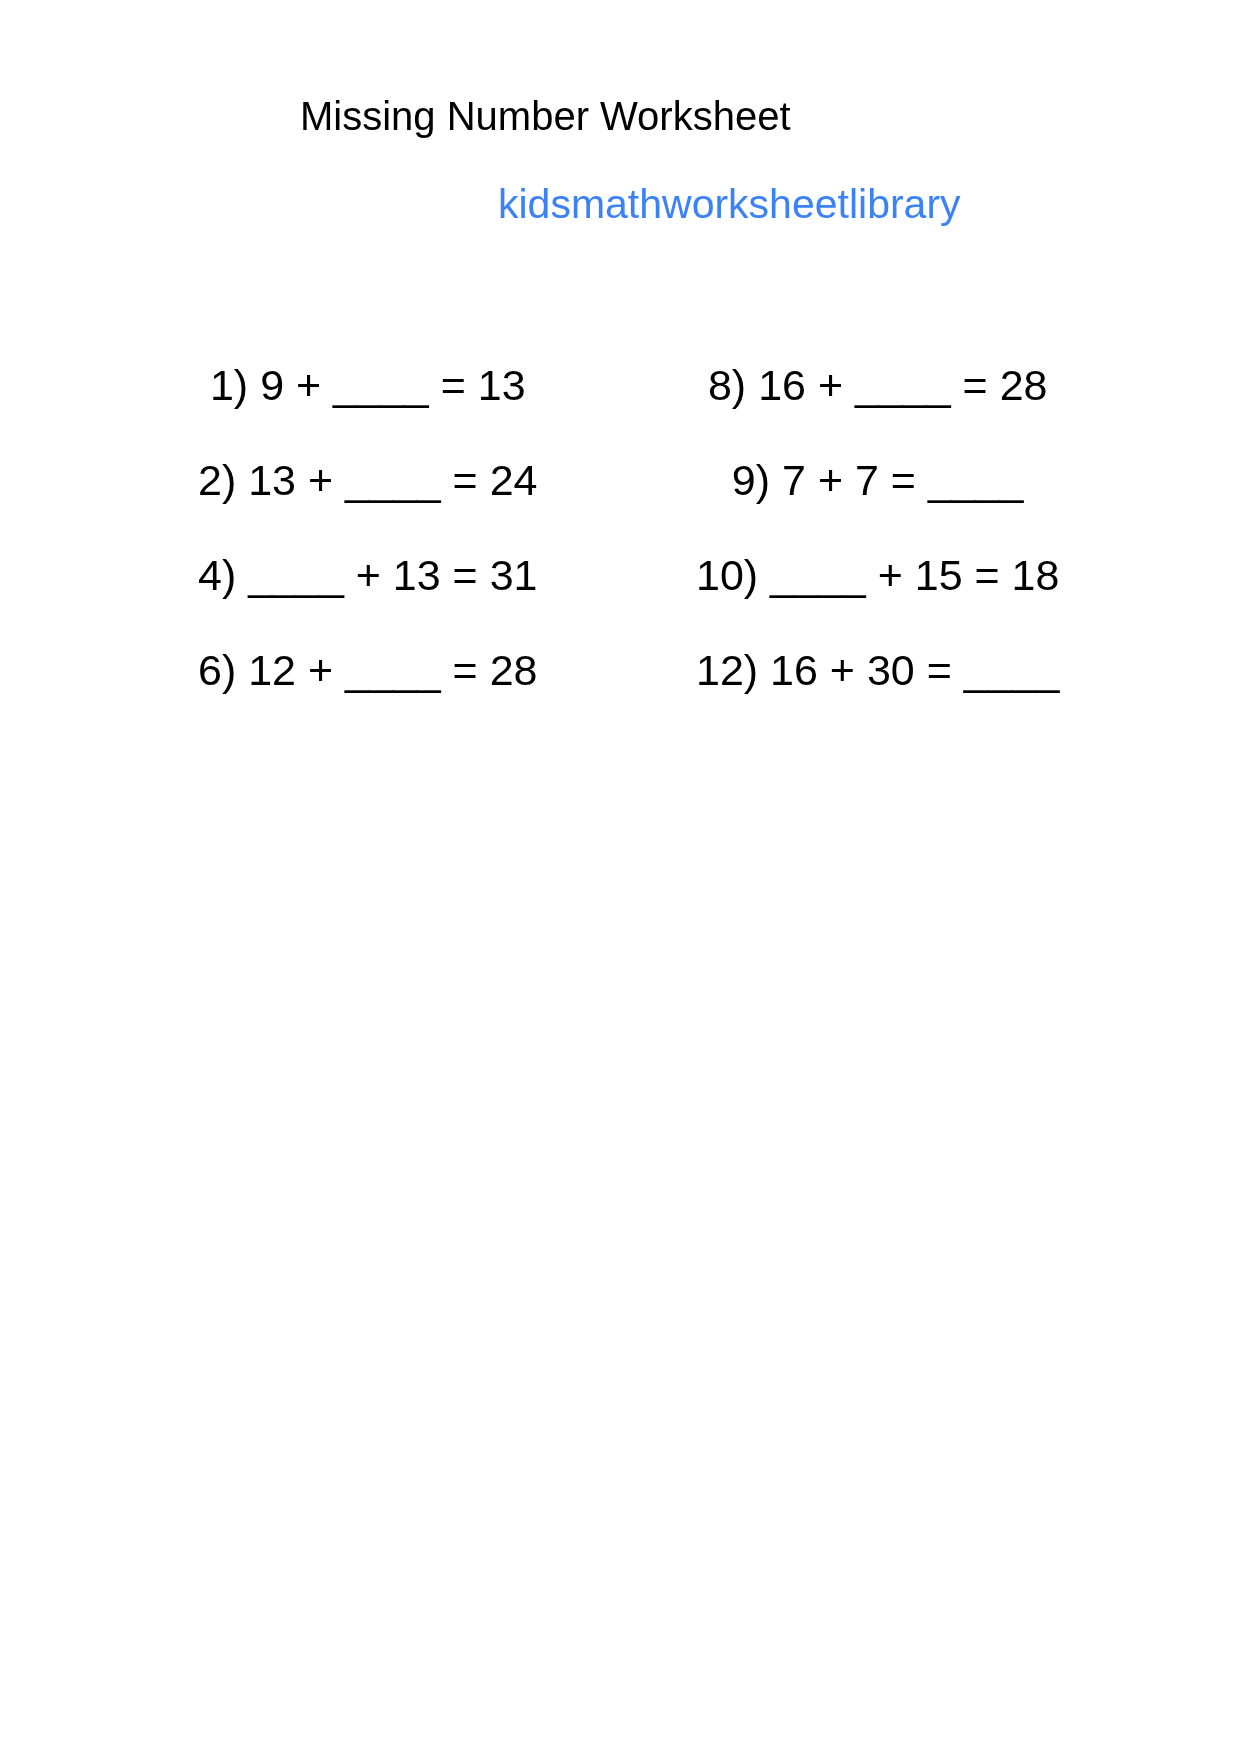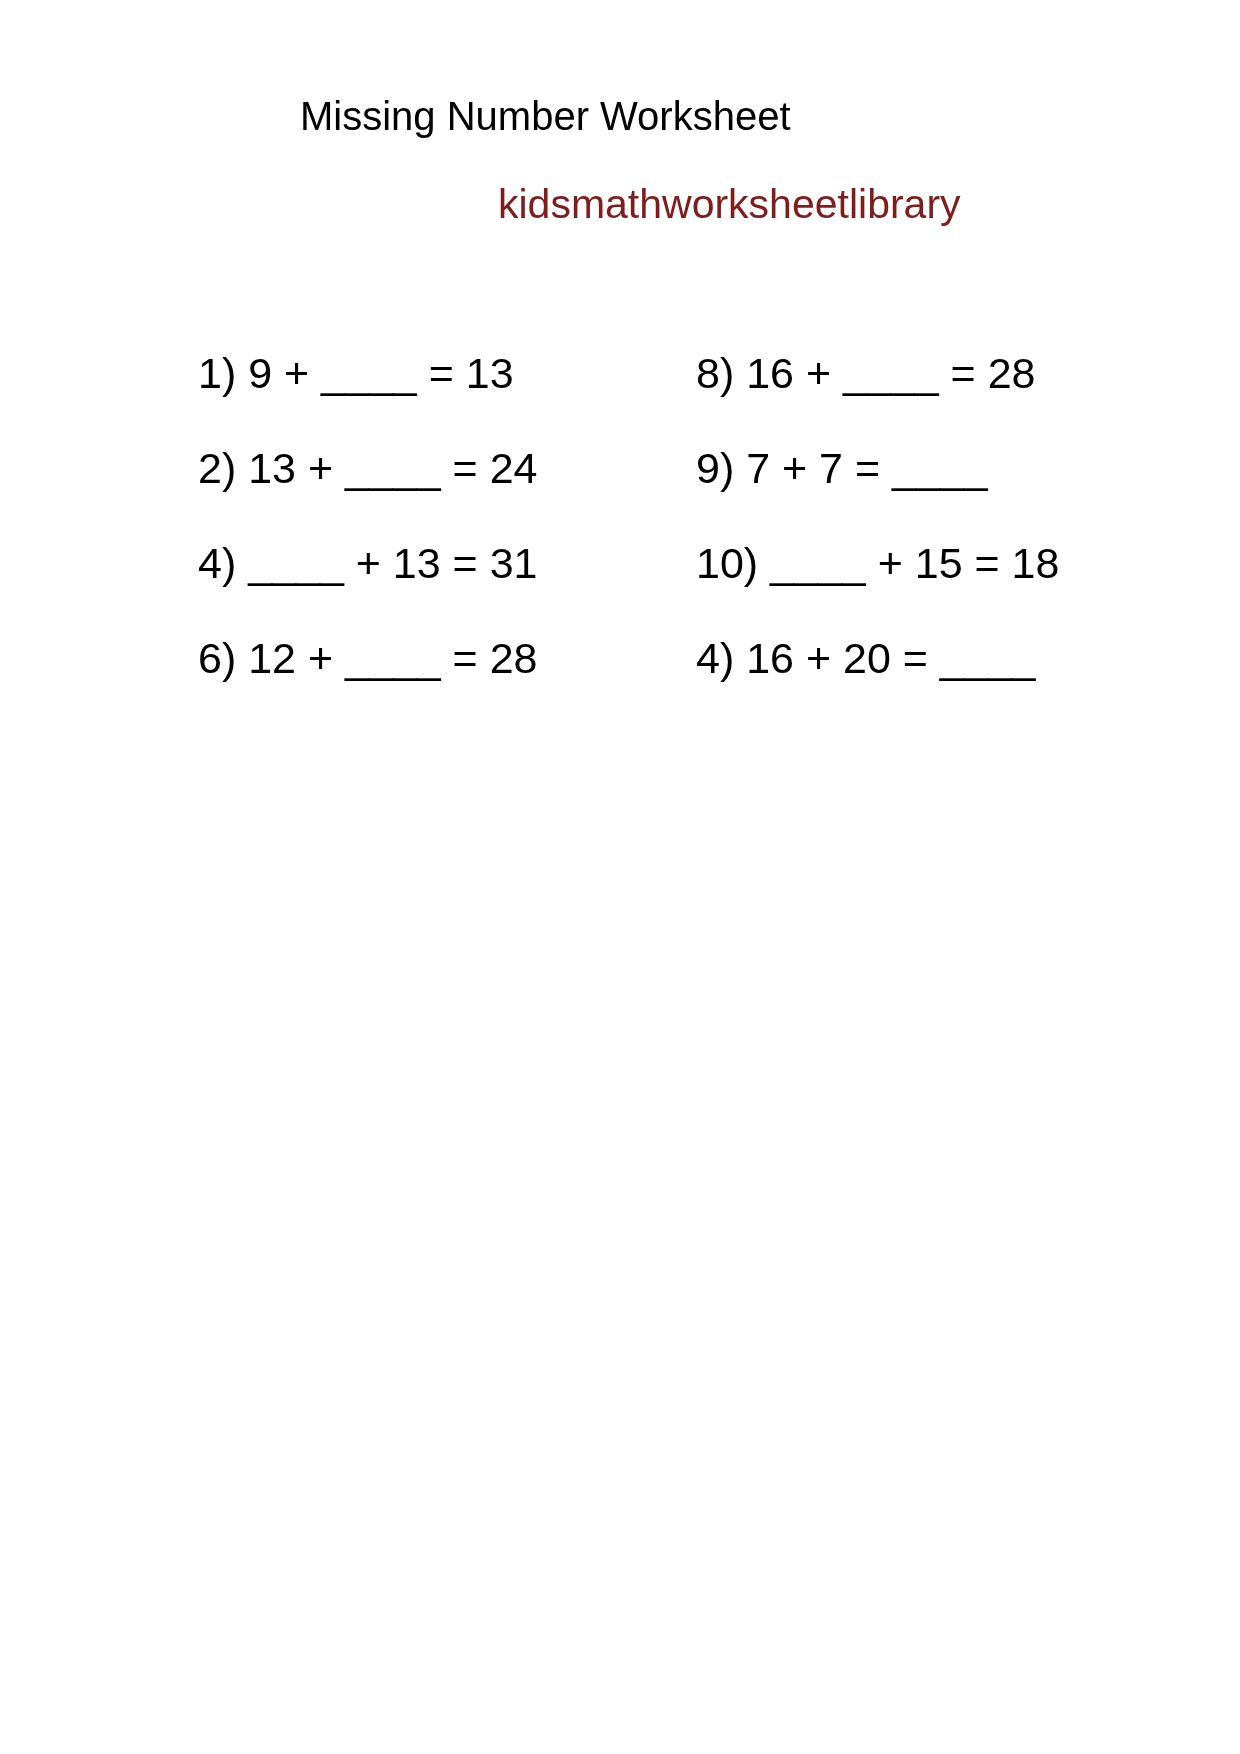--- a/index.html
+++ b/index.html
@@ -23,26 +23,27 @@
       line-height: 1;
       white-space: nowrap;
       letter-spacing: 0px;
     }
     .subtitle {
       position: absolute;
       left: 498px;
       top: 184px;
       font-size: 41px;
       line-height: 1;
-      color: #7f1d1d;
+      color: #3b82f6;
       white-space: nowrap;
     }
     .column {
       position: absolute;
-      top: 352px;
+      top: 364px;
+      text-align: center;
     }
     .col-left { left: 198px; }
     .col-right { left: 696px; }
     .problem {
       font-size: 43px;
       line-height: 1;
       height: 95px;
       white-space: pre;
     }
   </style>
@@ -57,15 +58,15 @@
     <div class="problem">1) 9 + ____ = 13</div>
     <div class="problem">2) 13 + ____ = 24</div>
     <div class="problem">4) ____ + 13 = 31</div>
     <div class="problem">6) 12 + ____ = 28</div>
   </div>
 
   <div class="column col-right">
     <div class="problem">8) 16 + ____ = 28</div>
     <div class="problem">9) 7 + 7 = ____</div>
     <div class="problem">10) ____ + 15 = 18</div>
-    <div class="problem">4) 16 + 20 = ____</div>
+    <div class="problem">12) 16 + 30 = ____</div>
   </div>
 </div>
 
 </body></html>

